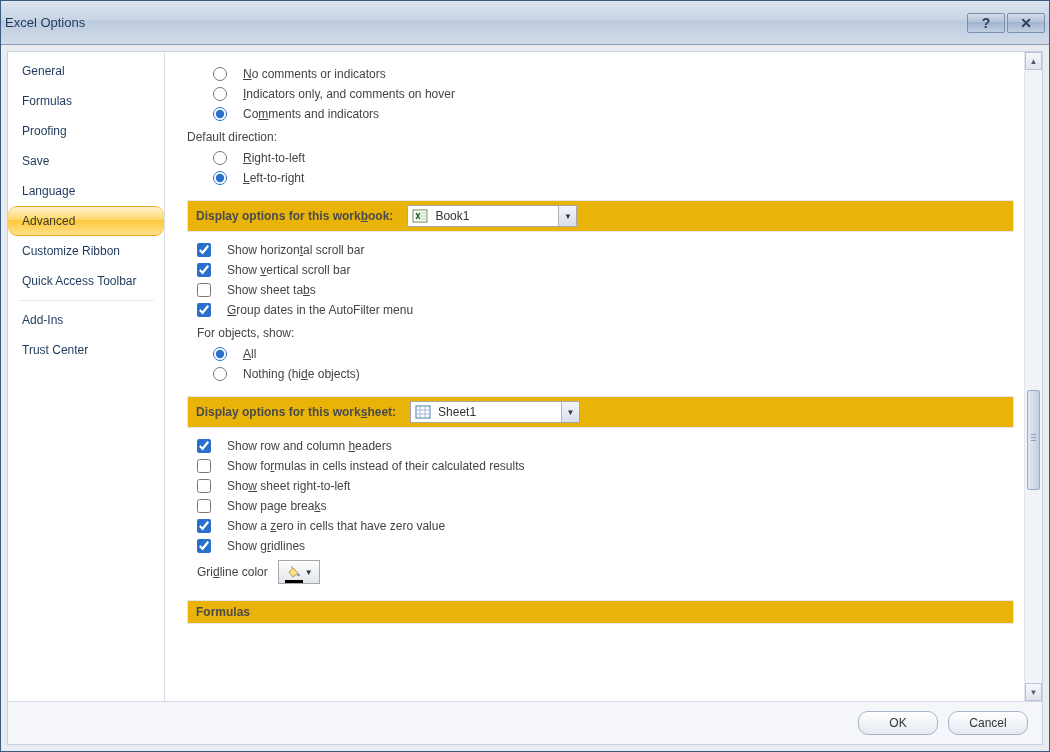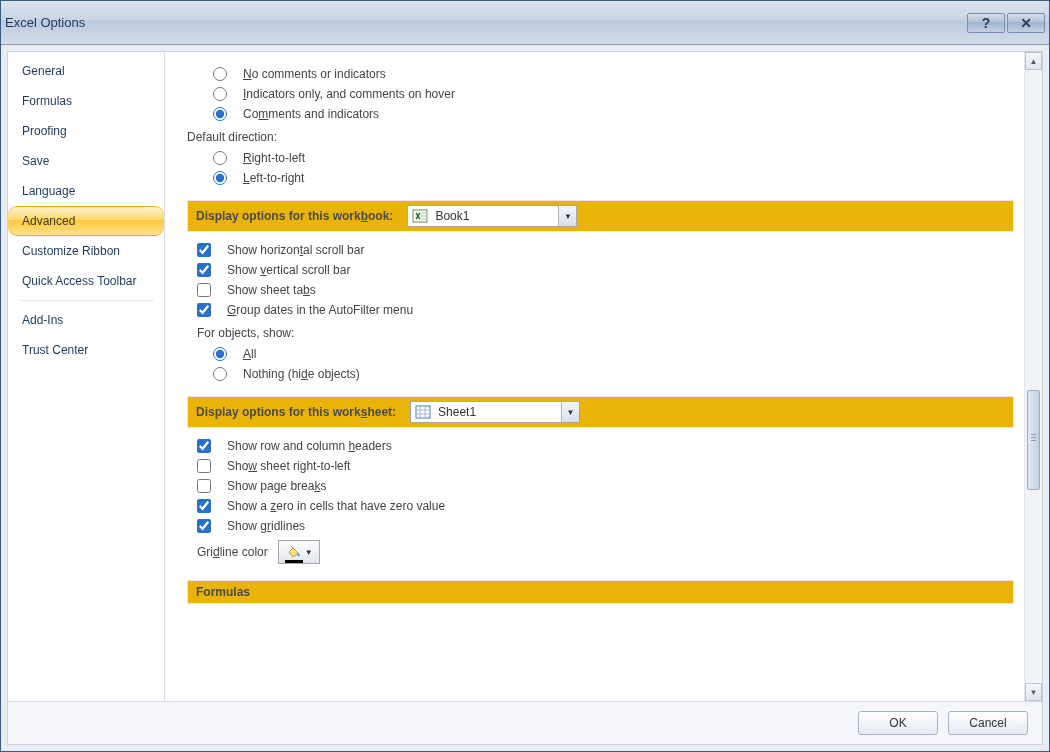--- a/index.html
+++ b/index.html
@@ -221,21 +221,21 @@
     align-items: center;
     gap: 10px;
     padding-right: 14px;
     background: #f4f6f9;
   }
   .btn {
     min-width: 80px;
     height: 24px;
     border: 1px solid #a7b4c7;
     background: linear-gradient(#fefefe,#e4e9f1);
-    border-radius: 3px;
+    border-radius: 10px;
     color: #333;
     cursor: pointer;
     font-family: inherit;
     font-size: 12px;
   }
   .gridline-row {
     display: flex;
     align-items: center;
     padding: 4px 0 4px 10px;
   }
@@ -358,20 +358,24 @@
               <span class="cd">▼</span>
             </div>
           </div>
 
           <div class="check-row" style="padding-left:10px">
             <input type="checkbox" checked="" style="">
             <span class="lbl">Show row and column <u>h</u>eaders</span>
           </div>
           <div class="check-row" style="padding-left:10px">
             <input type="checkbox" style="">
+            <span class="lbl">Show fo<u>r</u>mulas in cells instead of their calculated results</span>
+          </div>
+          <div class="check-row" style="padding-left:10px">
+            <input type="checkbox" style="">
             <span class="lbl">Sho<u>w</u> sheet right-to-left</span>
           </div>
           <div class="check-row" style="padding-left:10px">
             <input type="checkbox" style="">
             <span class="lbl">Show page brea<u>k</u>s</span>
           </div>
           <div class="check-row" style="padding-left:10px">
             <input type="checkbox" checked="" style="">
             <span class="lbl">Show a <u>z</u>ero in cells that have zero value</span>
           </div>

